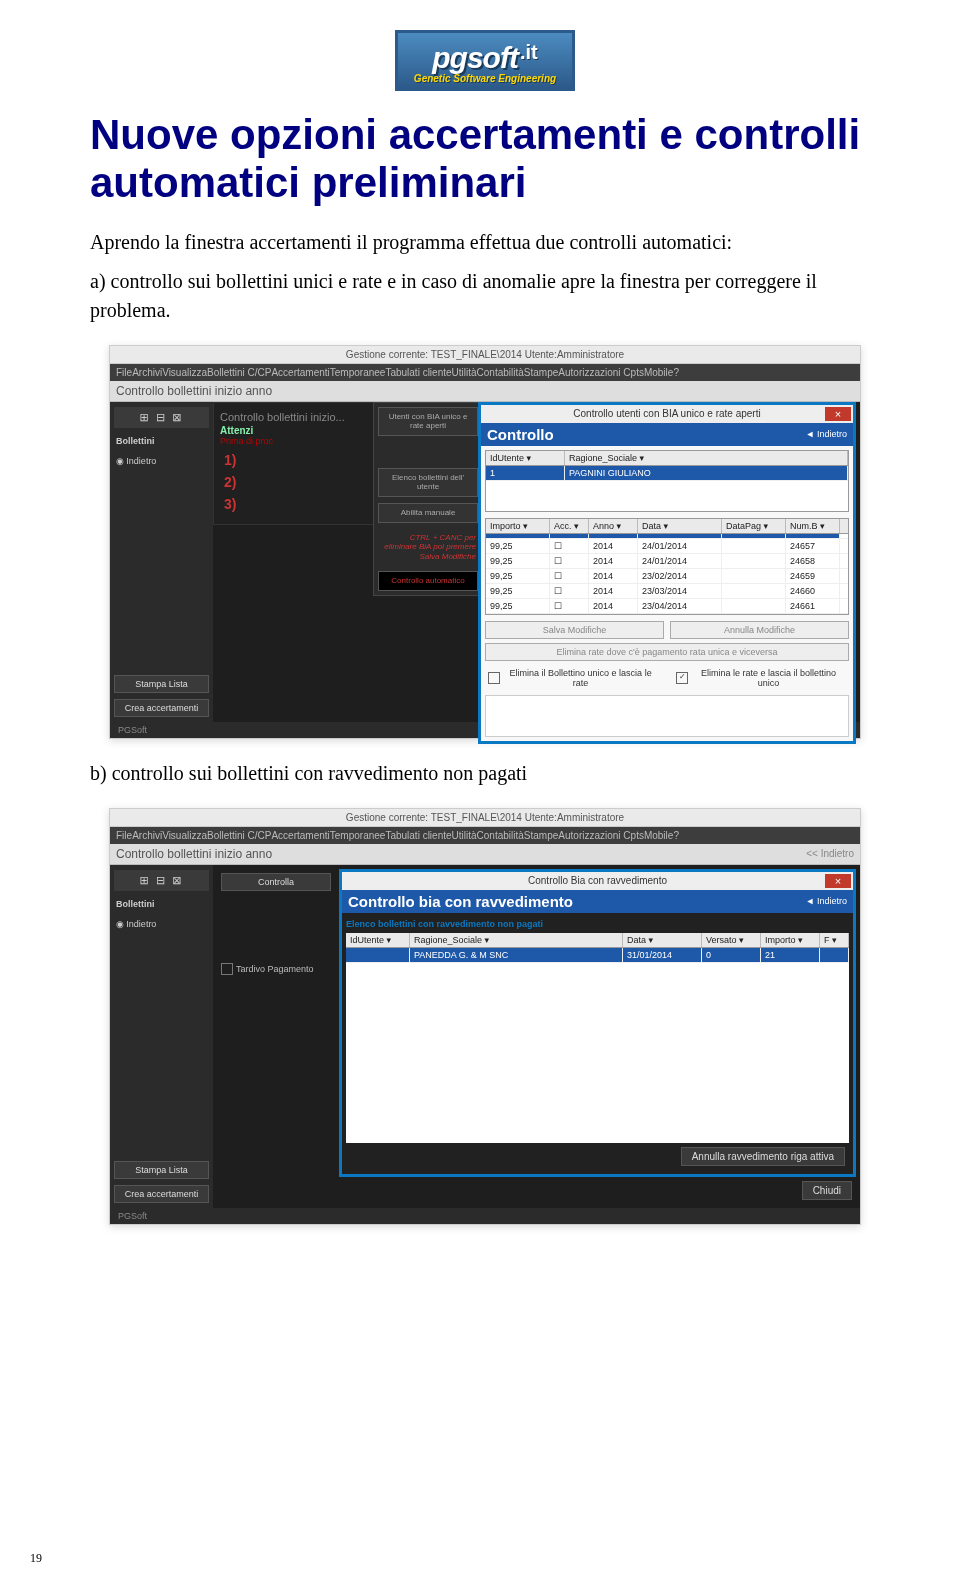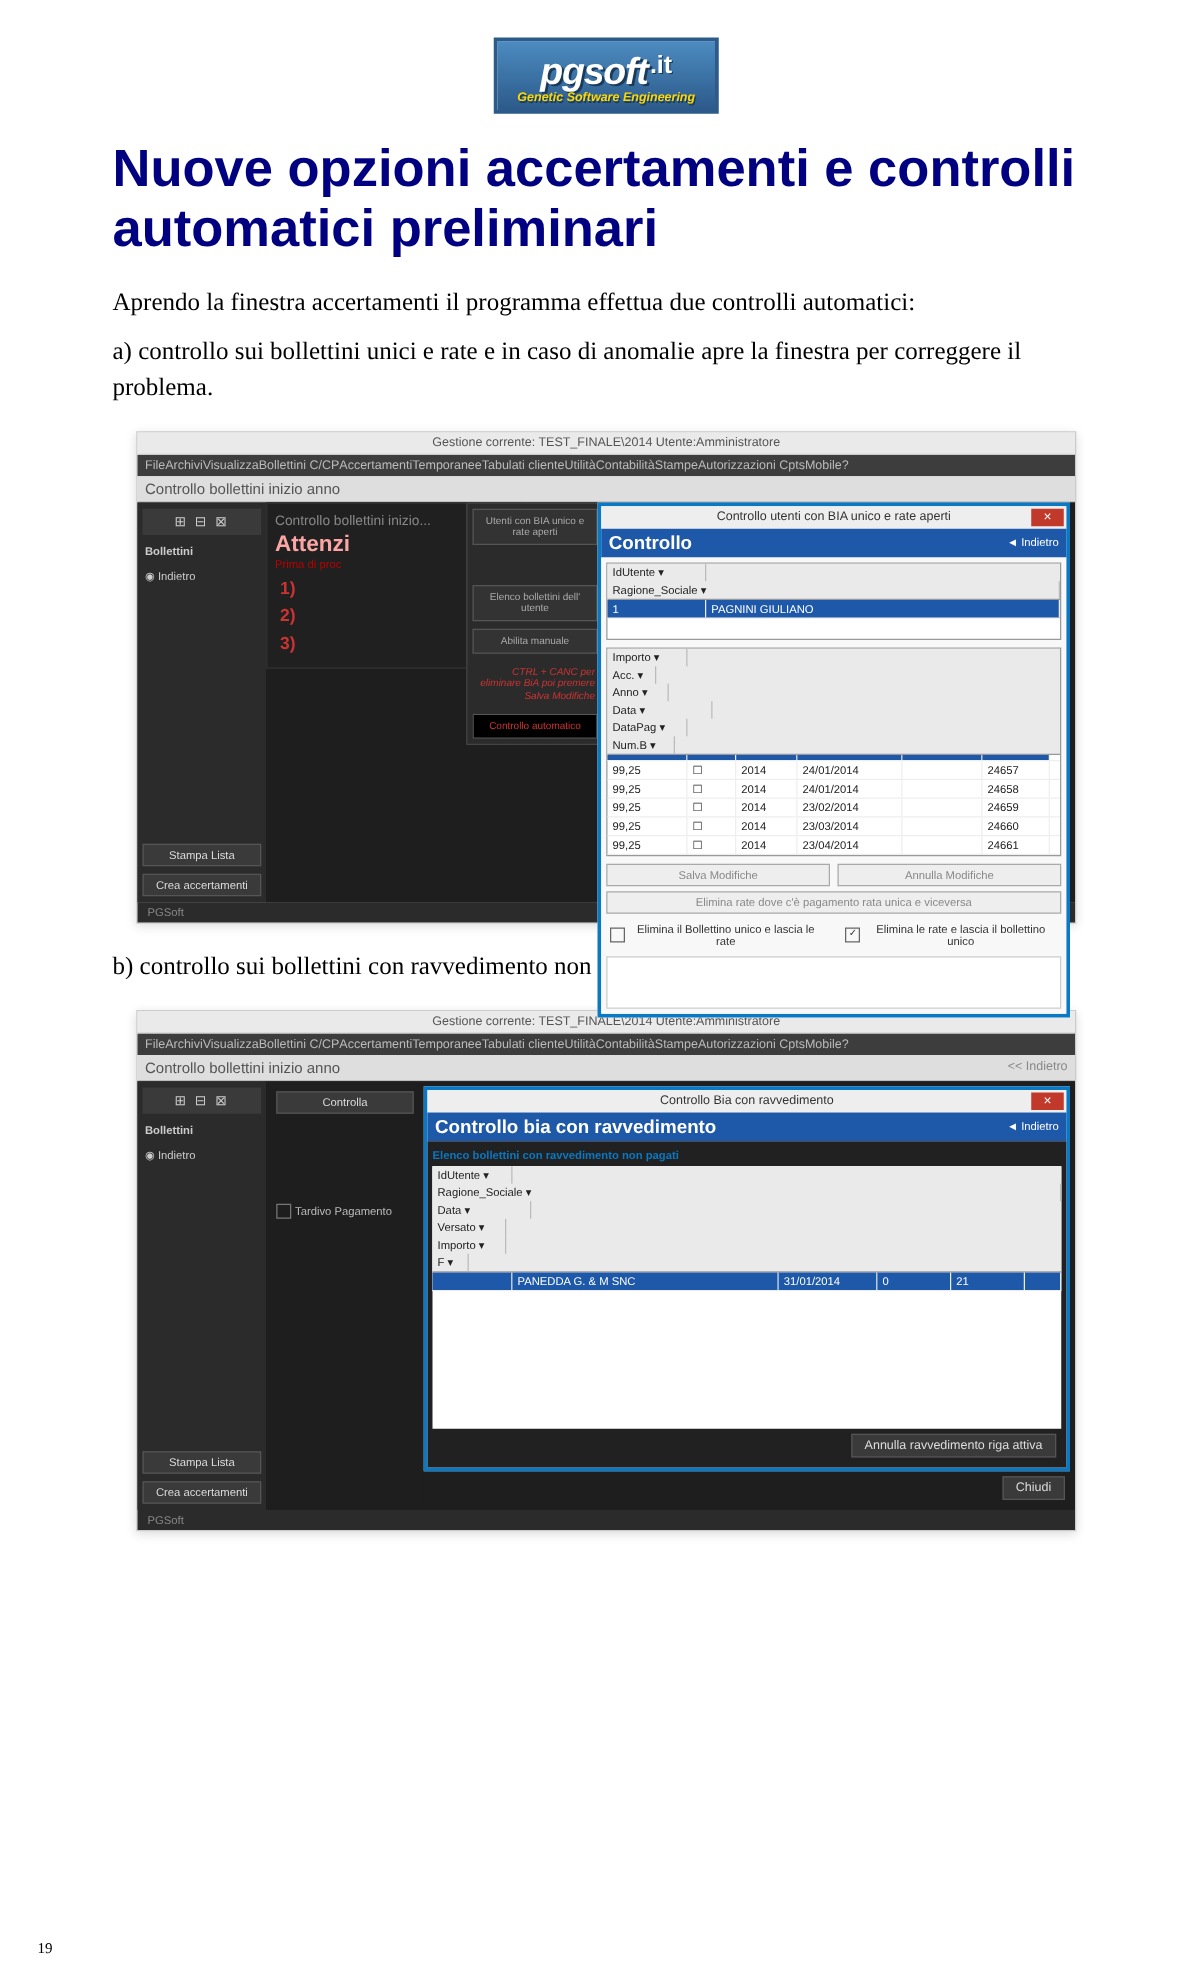--- a/index.html
+++ b/index.html
@@ -149,24 +149,24 @@
     padding: 6px;
     width: 190px;
     z-index: 1;
   }
   .stacked-back .headr {
     color: #888;
     font-size: 11px;
     padding: 2px 0;
   }
   .stacked-back .attenzione {
-    color: #fca5a5;
+    color: #86efac;
     font-family: Arial, sans-serif;
     font-weight: bold;
-    font-size: 18px;
+    font-size: 10px;
   }
   .stacked-back .prima {
     color: #b00;
     font-size: 9px;
   }
   .stacked-back .num {
     color: #c33;
     font-family: Arial, sans-serif;
     font-weight: bold;
     font-size: 14px;
@@ -254,21 +254,20 @@
     border: 1px solid #999;
     background: #fff;
     margin-bottom: 6px;
   }
   .grid .grid-head {
     display: flex;
     background: #eaeaea;
     border-bottom: 1px solid #999;
     font-size: 9px;
     color: #222;
-    flex-direction: column;
   }
   .grid .gh {
     padding: 2px 4px;
     border-right: 1px solid #bbb;
   }
   .grid .grid-row {
     display: flex;
     border-bottom: 1px solid #eee;
     font-size: 9px;
     color: #222;

